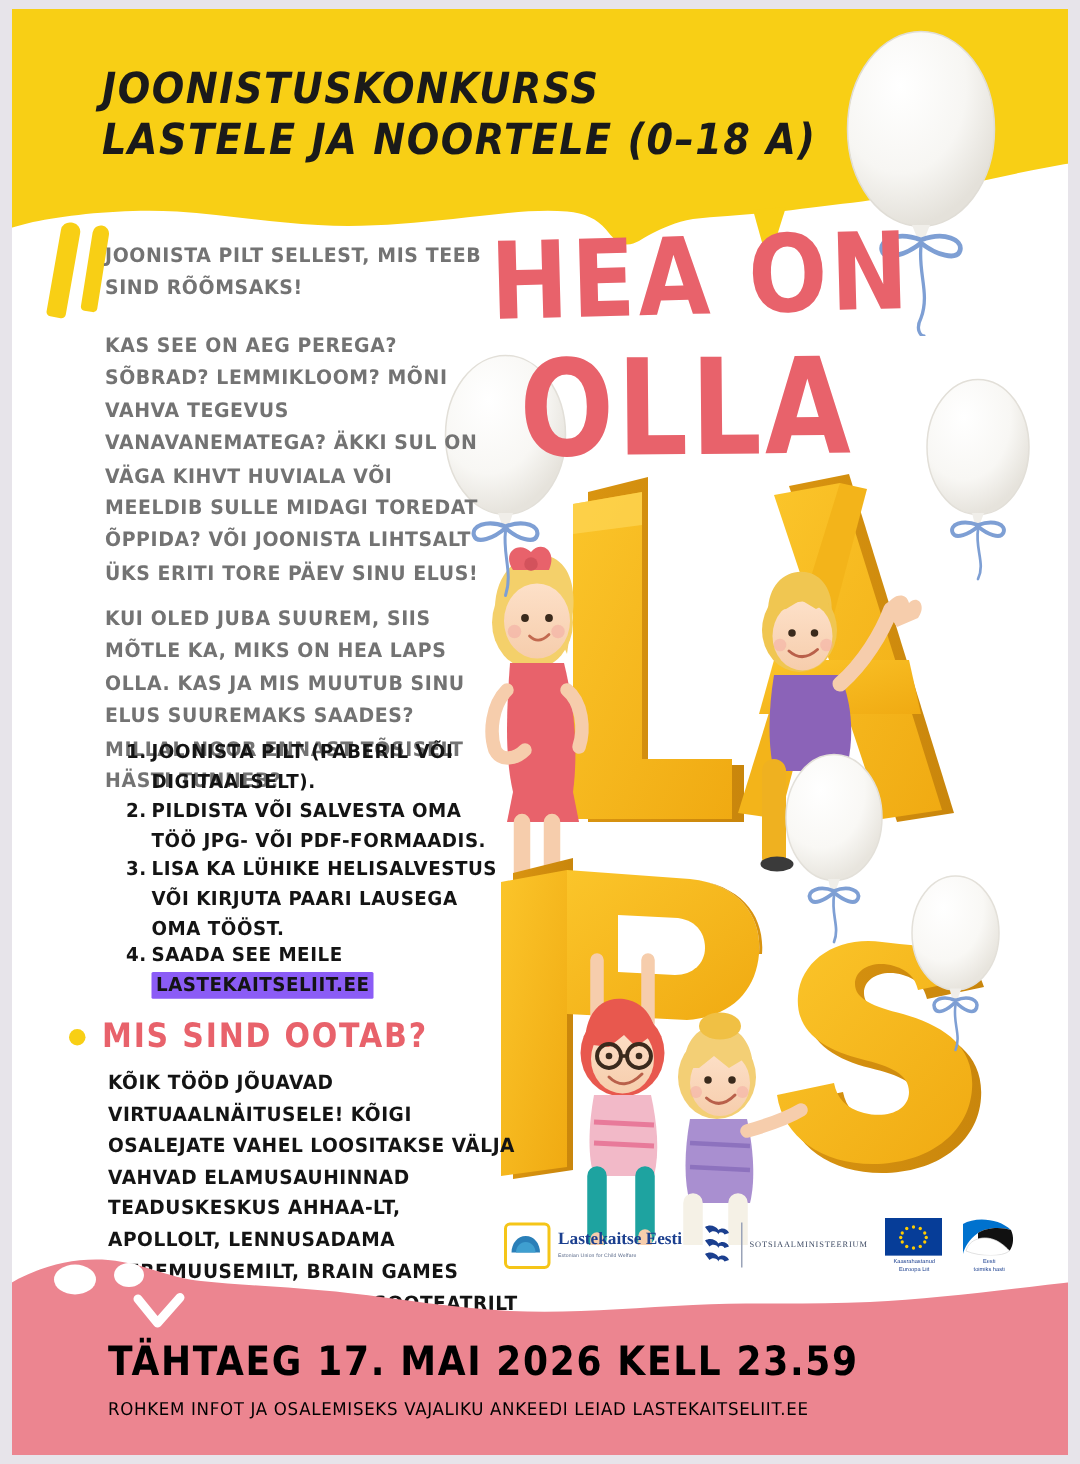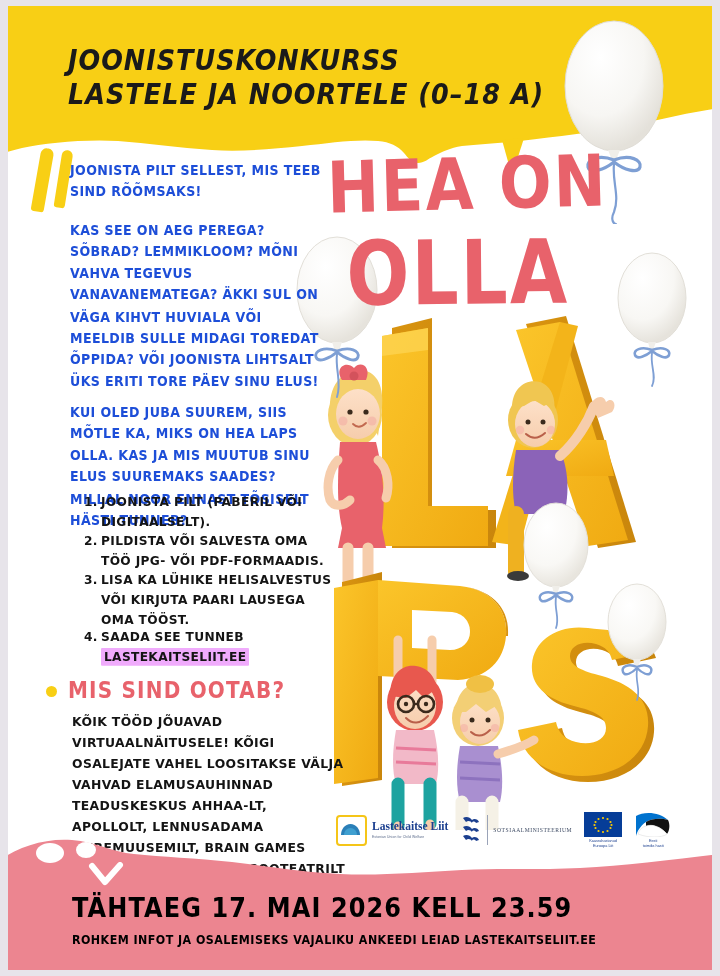--- a/index.html
+++ b/index.html
@@ -119,21 +119,21 @@
     border-radius: 6px 6px 3px 3px;
   }
 
   
   .copy {
     position: absolute;
     left: 70px;
     top: 160px;
     width: 255px;
     z-index: 14;
-    color: #1d4ed8;
+    color: #737373;
   }
   .para {
     font-family: "DejaVu Sans", sans-serif;
     font-weight: 700;
     font-size: 12.6px;
     line-height: 1.62;
     letter-spacing: 0.4px;
     margin: 0 0 19px 0;
     transform: scaleY(1.06);
     transform-origin: left top;
@@ -192,21 +192,21 @@
     transform-origin: left top;
   }
   .steps li::before {
     counter-increment: step;
     content: counter(step) ".";
     position: absolute;
     left: 0;
     top: 0;
   }
   .mark {
-    background: #f0abfc;
+    background: #8b5cf6;
     padding: 1px 3px 2px 3px;
     border-radius: 1px;
     box-decoration-break: clone;
     -webkit-box-decoration-break: clone;
   }
 
   .sec-body {
     margin: 0;
     padding-left: 26px;
     font-family: "DejaVu Sans", sans-serif;
@@ -334,21 +334,21 @@
     font-size: 24px;
     letter-spacing: 1.1px;
     line-height: 1.15;
     white-space: nowrap;
     transform: scaleY(1.12);
     transform-origin: left top;
   }
   .footer-info {
     margin-top: 12px;
     font-family: "DejaVu Sans", sans-serif;
-    font-weight: 700;
+    font-weight: 400;
     font-size: 11.1px;
     letter-spacing: 0.45px;
     white-space: nowrap;
     transform: scaleY(1.06);
     transform-origin: left top;
   }
 </style>
 </head>
 <body>
 
@@ -465,21 +465,21 @@
       <li>
         <span>JOONISTA PILT (PABERIL VÕI DIGITAALSELT).</span>
       </li>
       <li>
         <span>PILDISTA VÕI SALVESTA OMA TÖÖ JPG- VÕI PDF-FORMAADIS.</span>
       </li>
       <li>
         <span>LISA KA LÜHIKE HELISALVESTUS VÕI KIRJUTA PAARI LAUSEGA OMA TÖÖST.</span>
       </li>
       <li>
-        <span>SAADA SEE TUNNEB </span><span class="mark">LASTEKAITSELIIT.EE</span>
+        <span>SAADA SEE MEILE </span><span class="mark">LASTEKAITSELIIT.EE</span>
       </li>
     </ol>
   </div>
 
   <div class="section sec-ootab">
     <div class="sec-head">
       <span class="sec-dot"></span>
       <span class="sec-title">MIS SIND OOTAB?</span>
     </div>
     <p class="sec-body">KÕIK TÖÖD JÕUAVAD VIRTUAALNÄITUSELE! KÕIGI OSALEJATE VAHEL LOOSITAKSE VÄLJA VAHVAD ELAMUSAUHINNAD TEADUSKESKUS AHHAA-LT, APOLLOLT, LENNUSADAMA MEREMUUSEMILT, BRAIN GAMES POODIDELT, EESTI NOORSOOTEATRILT JA PROTO AVASTUSTEHASELT.</p>
@@ -601,21 +601,21 @@
 
   <div class="logos">
     <div class="logo">
       <div class="logo-lkl-mark">
         <svg width="23" height="23" viewBox="0 0 23 23" style="position:absolute;left:1px;top:1px;">
           <path d="M2,17 C2,11 6,6 11.5,6 C17,6 21,11 21,17 Z" fill="#2a7fb8"></path>
           <path d="M5,17 C5,13 8,10 11.5,10 C15,10 18,13 18,17 Z" fill="#3f9fd0"></path>
         </svg>
       </div>
       <div class="logo-lkl-txt">
-        <div class="l1">Lastekaitse Liit</div>
+        <div class="l1">Lastekaitse Eesti</div>
         <div class="l2">Estonian Union for Child Welfare</div>
       </div>
     </div>
 
     <div class="logo">
       <svg width="22" height="30" viewBox="0 0 22 30">
         <g fill="#1b3f8f">
           <path d="M3,3 C6,1 10,2 12,5 C14,3 18,4 19,7 L16,8 C15,6 12,6 12,8 C11,6 8,5 6,7 Z"></path>
           <path d="M3,12 C6,10 10,11 12,14 C14,12 18,13 19,16 L16,17 C15,15 12,15 12,17 C11,15 8,14 6,16 Z"></path>
           <path d="M3,21 C6,19 10,20 12,23 C14,21 18,22 19,25 L16,26 C15,24 12,24 12,26 C11,24 8,23 6,25 Z"></path>

